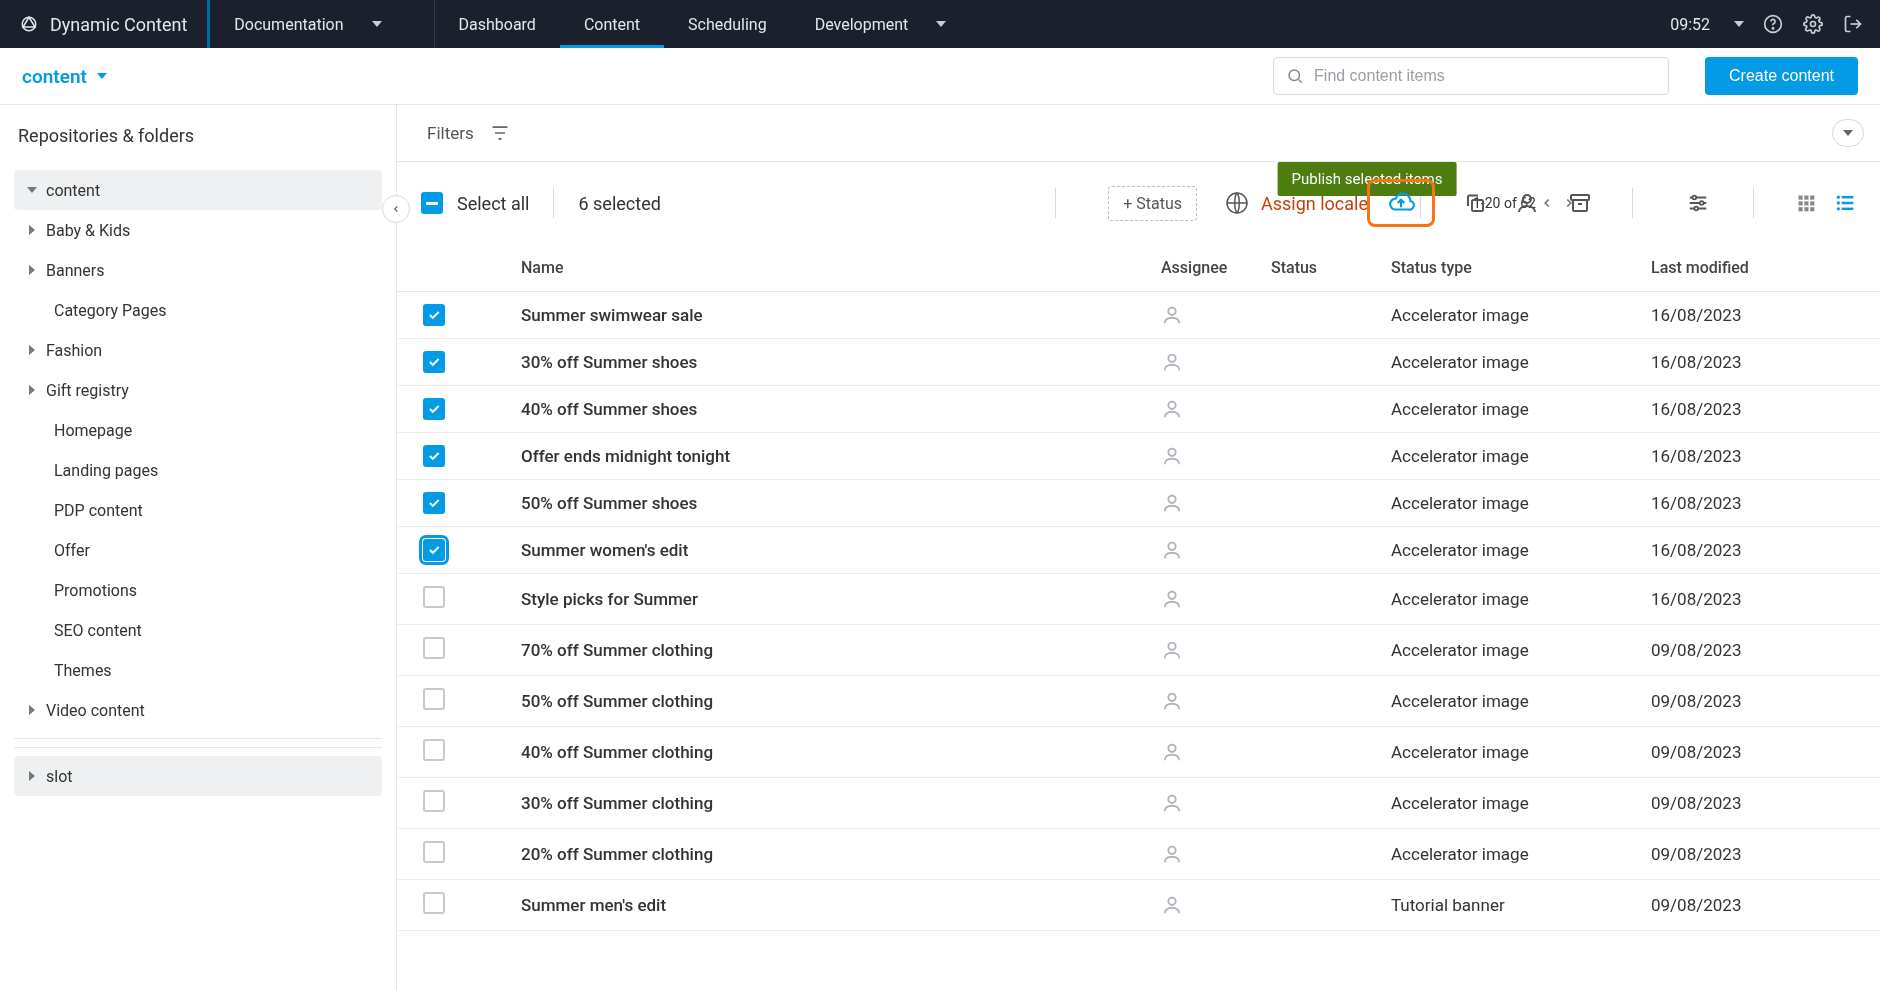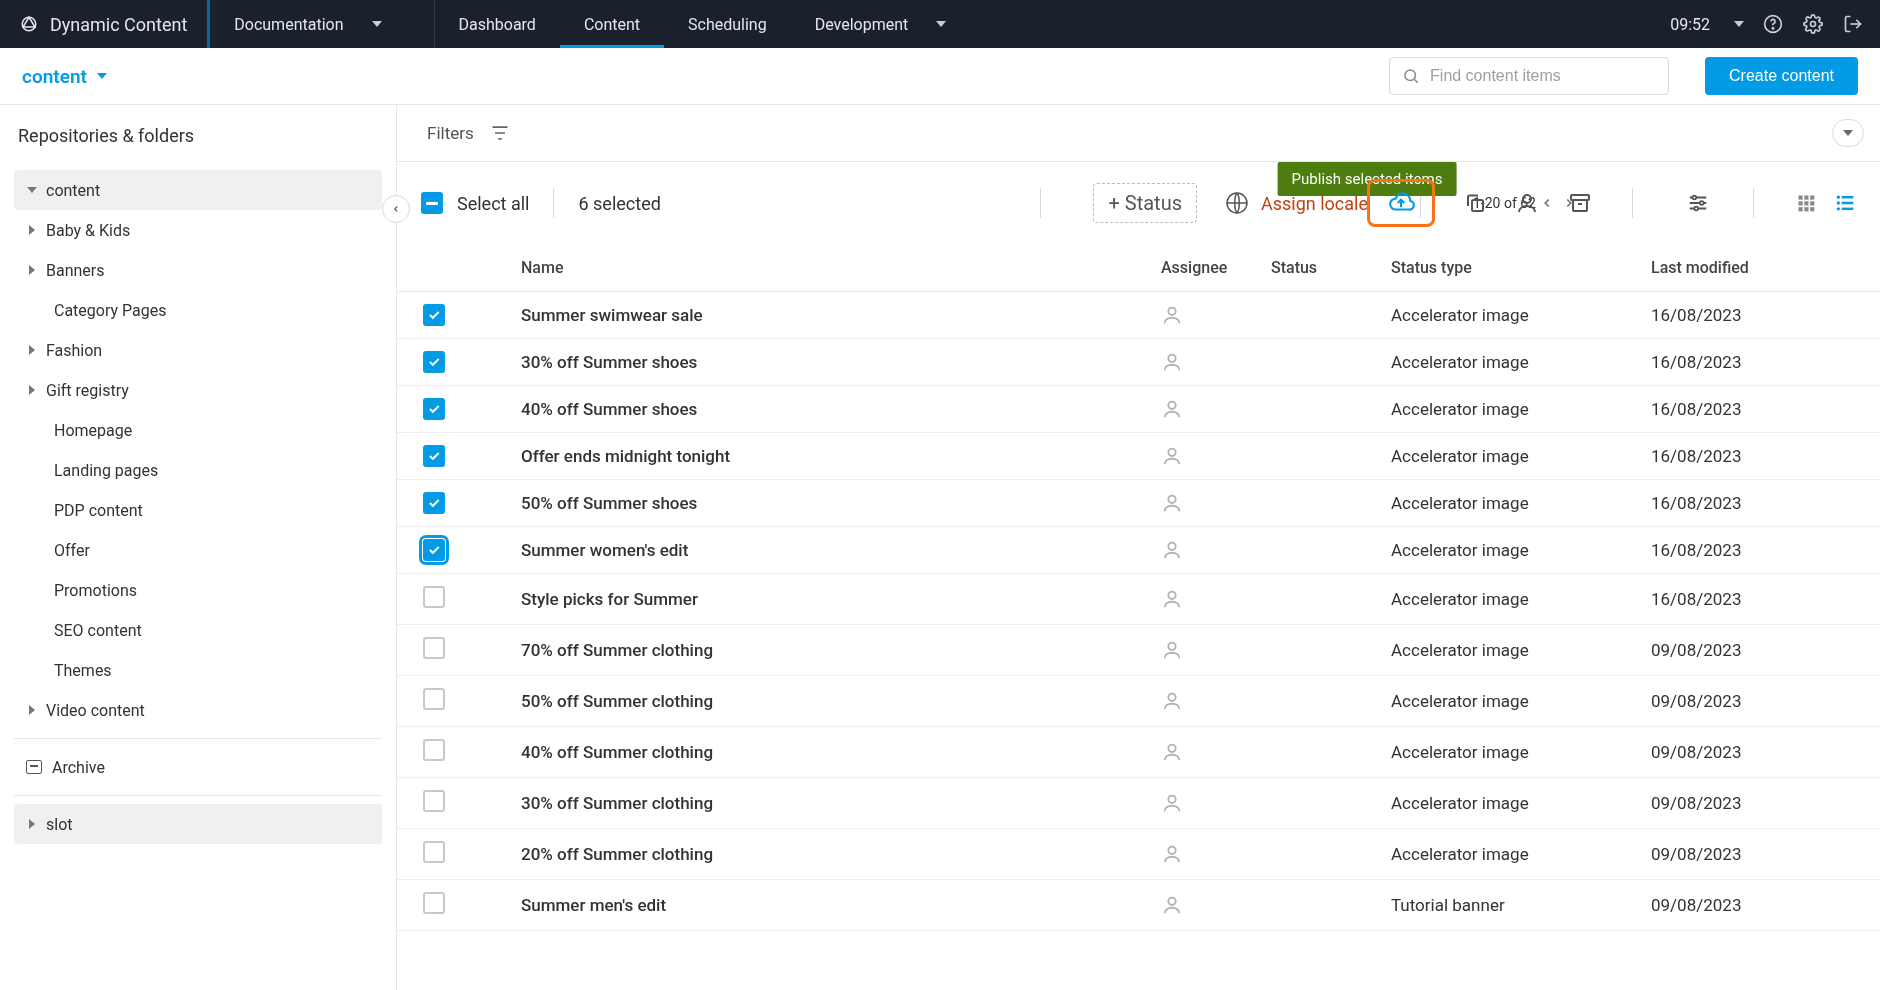--- a/index.html
+++ b/index.html
@@ -17,21 +17,21 @@
   .nav-spacer { flex: 1; }
   .nav-right { display: flex; align-items: center; padding-right: 16px; gap: 18px; }
   .clock { font-size: 16px; margin-right: 6px; }
   .icon-btn { width: 22px; height: 22px; display: flex; align-items: center; justify-content: center; color: #c9ced6; cursor: pointer; }
   .caret-down { width: 0; height: 0; border-left: 5px solid transparent; border-right: 5px solid transparent; border-top: 6px solid #c9ced6; }
   
   .subbar { height: 57px; border-bottom: 1px solid #e5e7eb; display: flex; align-items: center; padding: 0 22px; justify-content: space-between; }
   .repo-select { color: #039be5; font-size: 19px; font-weight: 600; display: flex; align-items: center; gap: 10px; cursor: pointer; }
   .repo-select .caret-down { border-top-color: #039be5; }
   .sub-right { display: flex; align-items: center; gap: 36px; }
-  .search { display: flex; align-items: center; width: 280px; height: 38px; border: 1px solid #d7dadd; border-radius: 4px; padding: 16px 12px; gap: 10px; }
+  .search { display: flex; align-items: center; width: 396px; height: 38px; border: 1px solid #d7dadd; border-radius: 4px; padding: 16px 12px; gap: 10px; }
   .search input { border: none; outline: none; flex: 1; font-size: 16px; color: #333; background: transparent; }
   .search input::placeholder { color: #9aa0a6; }
   .create-btn { background: #039be5; color: #fff; height: 38px; padding: 0 24px; border: none; border-radius: 4px; font-size: 16px; font-weight: 500; cursor: pointer; }
   
   .body { display: flex; height: calc(990px - 48px - 57px); }
   .sidebar { width: 397px; border-right: 1px solid #e5e7eb; padding: 20px 14px 20px 14px; position: relative; }
   .collapse-btn { position: absolute; right: -14px; top: 90px; width: 28px; height: 28px; background: #fff; border: 1px solid #d7dadd; border-radius: 50%; display: flex; align-items: center; justify-content: center; cursor: pointer; z-index: 3; }
   .side-title { font-size: 18px; color: #333; margin-bottom: 24px; padding-left: 4px; }
   .tree { list-style: none; }
   .tree li { display: flex; align-items: center; height: 40px; border-radius: 4px; padding: 0 8px 0 12px; font-size: 16px; color: #333; cursor: pointer; }
@@ -54,21 +54,21 @@
   .toolbar { height: 82px; display: flex; align-items: center; padding: 0 24px; position: relative; }
   .check-indet { width: 22px; height: 22px; background: #039be5; border-radius: 3px; display: flex; align-items: center; justify-content: center; cursor: pointer; }
   .check-indet::after { content: ""; width: 12px; height: 3px; background: #fff; border-radius: 1px; }
   .select-all-label { margin-left: 14px; font-size: 18px; color: #333; }
   .vline { width: 1px; height: 30px; background: #d7dadd; margin: 0 24px; }
   .sel-count { font-size: 18px; color: #333; }
   .tooltip { position: absolute; left: 970px; top: 0px; background: #4d7c0f; color: #fff; font-size: 15px; padding: 8px 14px; border-radius: 2px; white-space: nowrap; transform: translateX(-50%); }
   .action-icons { position: absolute; left: 970px; display: flex; align-items: center; gap: 28px; }
   .highlight-ring { border: 3px solid #f97316; border-radius: 8px; padding: 8px 16px; display: flex; align-items: center; justify-content: center; }
   .toolbar-right { margin-left: auto; display: flex; align-items: center; gap: 28px; }
-  .status-pill { border: 1.5px dashed #b9bec3; border-radius: 4px; padding: 7px 14px; font-size: 20px; color: #555; cursor: pointer; }
+  .status-pill { border: 1.5px dashed #b9bec3; border-radius: 4px; padding: 7px 14px; font-size: 16px; color: #555; cursor: pointer; }
   .locale { display: flex; align-items: center; gap: 12px; font-size: 18px; color: #c2410c; cursor: pointer; }
   .pager { display: flex; align-items: center; font-size: 14px; color: #333; }
   .pager .arrow { width: 22px; height: 22px; display: flex; align-items: center; justify-content: center; cursor: pointer; color: #777; }
   .view-toggles { display: flex; align-items: center; gap: 18px; }
   
   .table-wrap { flex: 1; overflow: auto; }
   table { width: 100%; border-collapse: collapse; }
   thead th { text-align: left; font-weight: 500; font-size: 16px; color: #444; padding: 14px 12px; border-bottom: 1px solid #e5e7eb; background: #fff; }
   tbody td { padding: 12px 12px; border-bottom: 1px solid #eceef0; font-size: 17px; color: #333; }
   .chk-cell { width: 52px; padding-left: 26px !important; }
@@ -226,26 +226,20 @@
           <span>Themes</span>
         </li>
         <li class="level-1">
           <span class="caret">
             <span class="right"></span>
           </span>
           <span>Video content</span>
         </li>
       </ul>
     <div class="tree-divider"></div>
-    <ul class="tree">
-      <li>
-        <span class="archive-icon"></span>
-        <span>Archive</span>
-      </li>
-    </ul>
     <div class="tree-divider"></div>
     <ul class="tree">
       <li class="level-1 selected" style="background:#eef0f2">
         <span class="caret">
             <span class="right"></span>
           </span>
         <span>slot</span>
       </li>
     </ul>
   </div>

